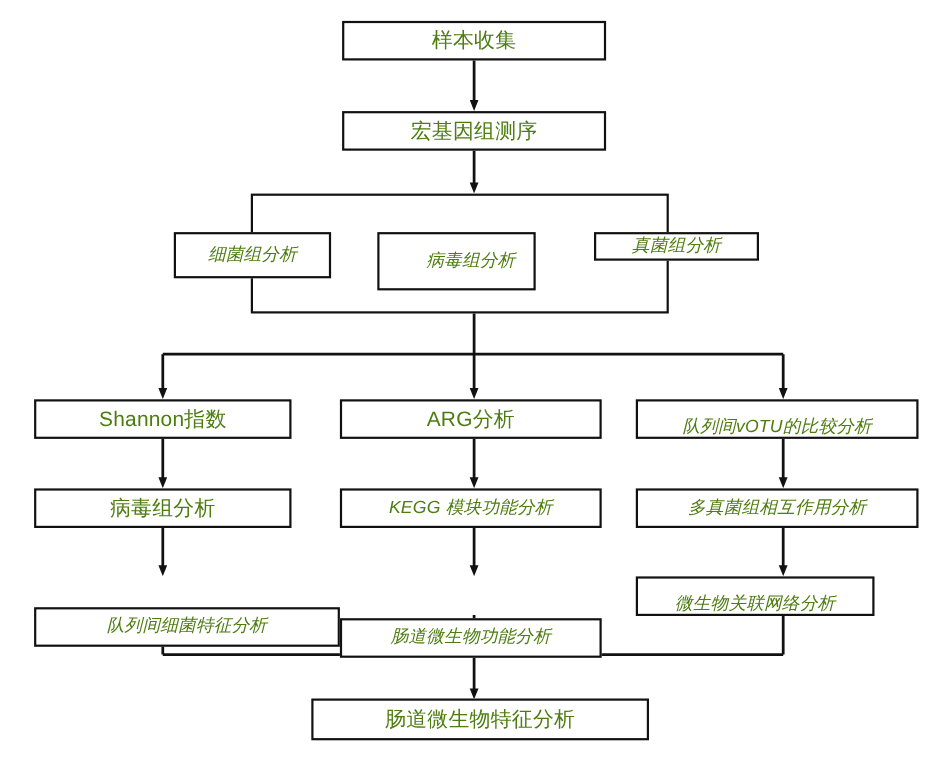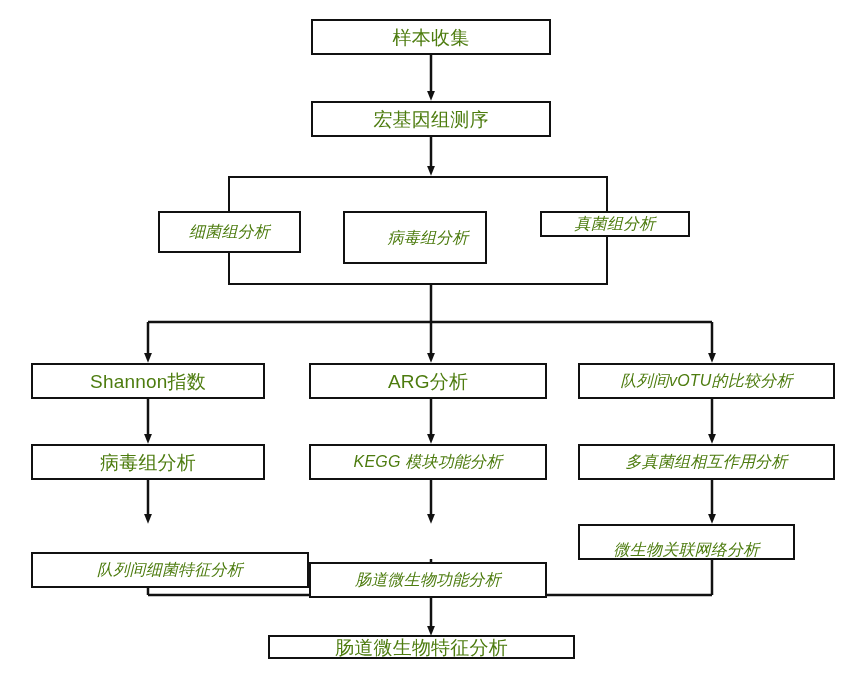--- a/index.html
+++ b/index.html
@@ -115,21 +115,21 @@
   <div class="node fs-18" style="left:540px; top:211px; width:150px; height:26px;">
     <span class="node-label">真菌组分析</span>
   </div>
 
   <div class="node fs-19" style="left:31px; top:363px; width:234px; height:36px;">
     <span class="node-label">Shannon指数</span>
   </div>
   <div class="node fs-19" style="left:309px; top:363px; width:238px; height:36px;">
     <span class="node-label">ARG分析</span>
   </div>
-  <div class="node fs-18" style="left:578px; top:363px; width:257px; height:36px;">
+  <div class="node fs-18" style="left:578px; top:363px; width:257px; height:36px;align-items:flex-end;">
     <span class="node-label">队列间vOTU的比较分析</span>
   </div>
 
   <div class="node fs-19" style="left:31px; top:444px; width:234px; height:36px;">
     <span class="node-label">病毒组分析</span>
   </div>
   <div class="node fs-18" style="left:309px; top:444px; width:238px; height:36px;align-items:center;">
     <span class="node-label">KEGG 模块功能分析</span>
   </div>
   <div class="node fs-18" style="left:578px; top:444px; width:257px; height:36px;">
@@ -139,17 +139,17 @@
   <div class="node fs-18" style="left:31px; top:524px; width:278px; height:36px;margin-top:28px;">
     <span class="node-label">队列间细菌特征分析</span>
   </div>
   <div class="node fs-18" style="left:309px; top:524px; width:238px; height:36px;margin-top:38px;">
     <span class="node-label">肠道微生物功能分析</span>
   </div>
   <div class="node fs-18" style="left:578px; top:524px; width:217px; height:36px;align-items:flex-end;">
     <span class="node-label">微生物关联网络分析</span>
   </div>
 
-  <div class="node fs-19" style="left:268px; top:635px; width:307px; height:24px;">
+  <div class="node fs-19" style="left:283px; top:635px; width:307px; height:38px;">
     <span class="node-label">肠道微生物特征分析</span>
   </div>
 
 </div>
 
 </body></html>

